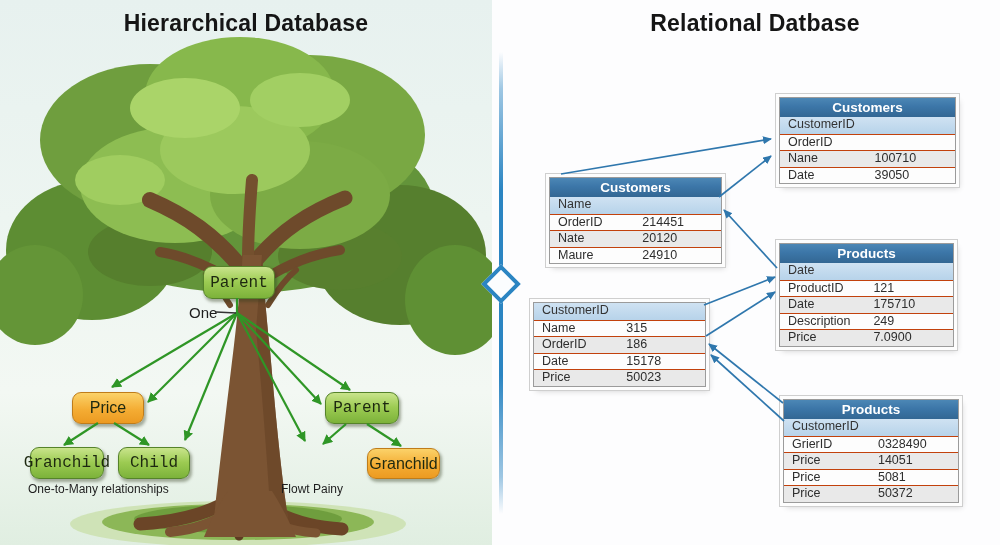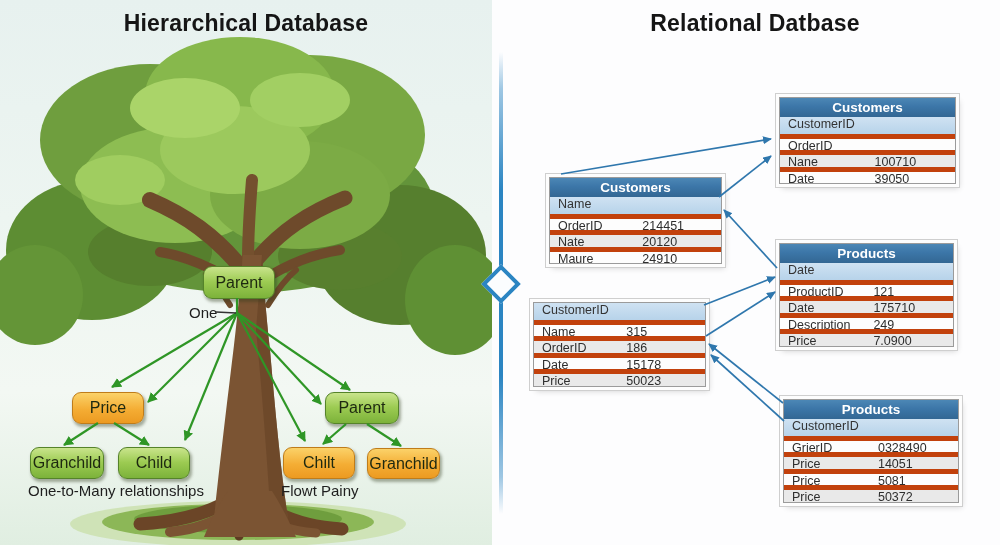--- a/index.html
+++ b/index.html
@@ -10,37 +10,37 @@
   #overlay{position:absolute;left:0;top:0;width:1000px;height:545px;pointer-events:none;z-index:30;}
   .panel-title{position:absolute;top:10px;font-size:23px;font-weight:bold;color:#151515;
     text-align:center;letter-spacing:.2px;z-index:5;}
   .panel-title.left{left:0;width:492px;}
   .panel-title.right{left:510px;width:490px;}
   
   .node{position:absolute;z-index:20;border-radius:9px;display:flex;align-items:center;
     justify-content:center;font-size:16px;color:#1d2810;
     box-shadow:1.5px 2.5px 3px rgba(50,60,30,.4);}
   .node.green{background:linear-gradient(180deg,#c9e48c 0%,#9ccb52 48%,#7cb23a 100%);
-    border:1.5px solid #55832a;}
+    border:1.5px solid #55832a;font-family:Liberation Mono, monospace;}
   .node.orange{background:linear-gradient(180deg,#fbd269 0%,#f4ad34 55%,#ec9a21 100%);
     border:1.5px solid #bf7c1a;}
-  .annotation{position:absolute;z-index:20;color:#1e1e1e;font-size:15px;white-space:nowrap;}
+  .annotation{position:absolute;z-index:20;color:#1e1e1e;font-size:12px;white-space:nowrap;}
   .annotation.small{font-size:15px;}
   
   .divider-line{position:absolute;left:499px;top:52px;width:4px;height:462px;z-index:10;
     background:linear-gradient(180deg,rgba(43,133,194,0) 0%,rgba(43,133,194,.45) 8%,
       #2b85c2 30%,#2b85c2 70%,rgba(43,133,194,.45) 92%,rgba(43,133,194,0) 100%);}
   .divider-diamond{position:absolute;left:487px;top:270px;width:28px;height:28px;z-index:11;
     background:#fbfdfe;border:4.5px solid #2b85c2;transform:rotate(45deg);box-sizing:border-box;}
   
   .db-table{position:absolute;z-index:15;background:#ef4444;border:1px solid #9b9b9b;
     box-shadow:0 0 0 3px #fdfdfd,0 0 0 4px #cfcfcf,3px 4px 6px rgba(0,0,0,.18);}
   .tbl-header{height:19px;line-height:19px;text-align:center;color:#ffffff;font-weight:bold;
     font-size:13.5px;background:linear-gradient(180deg,#4c87b5 0%,#3c76a8 45%,#336793 100%);}
-  .tbl-row{height:16.5px;line-height:15.5px;box-sizing:border-box;border-top:5px solid #c2410c;
+  .tbl-row{height:16.5px;line-height:15.5px;box-sizing:border-box;border-top:1px solid #c2410c;
     font-size:12.5px;color:#2e2e2e;position:relative;}
   .tbl-row.key{border-top:none;background:linear-gradient(180deg,#cfe2f2 0%,#b7d3ea 100%);color:#333;}
   .tbl-row.odd{background:#fdfdfd;}
   .tbl-row.even{background:#e9e9e9;}
   .cell{position:absolute;top:0;height:100%;white-space:nowrap;}
   .cell.label{left:8px;}
   .cell.value{left:54%;}
 </style>
 </head>
 <body>
@@ -127,21 +127,20 @@
         <line x1="346" y1="424" x2="323" y2="444" stroke="#2f9626" stroke-width="2.2" marker-end="url(#ag)"></line>
         <line x1="367" y1="424" x2="401" y2="446" stroke="#2f9626" stroke-width="2.2" marker-end="url(#ag)"></line>
         <line x1="216" y1="312" x2="236" y2="313" stroke="#333333" stroke-width="1.5"></line>
       </g>
   </svg>
 <div class="node green" style="left: 203px; top: 266px; width: 70px; height: 31px;">Parent</div>
     <div class="node orange" style="left: 72px; top: 392px; width: 70px; height: 30px;">Price</div>
     <div class="node green" style="left: 30px; top: 447px; width: 72px; height: 30px;">Granchild</div>
     <div class="node green" style="left: 118px; top: 447px; width: 70px; height: 30px;">Child</div>
     <div class="node green" style="left: 325px; top: 392px; width: 72px; height: 30px;">Parent</div>
-    <div class="node orange" style="left: 283px; top: 447px; width: 70px; height: 30px;">Chilt</div>
     <div class="node orange" style="left: 367px; top: 448px; width: 71px; height: 29px;">Granchild</div>
     <div class="annotation small" style="left: 189px; top: 304px;">One</div>
     <div class="annotation" style="left: 28px; top: 482px;">One-to-Many relationships</div>
     <div class="annotation" style="left: 281px; top: 482px;">Flowt Painy</div>
     <div class="db-table" style="left: 779px; top: 97px; width: 175px;">
       <div class="tbl-header">Customers</div>
       <div class="tbl-row key">
         <span class="cell label">CustomerID</span>
         <span class="cell value"></span>
       </div>

